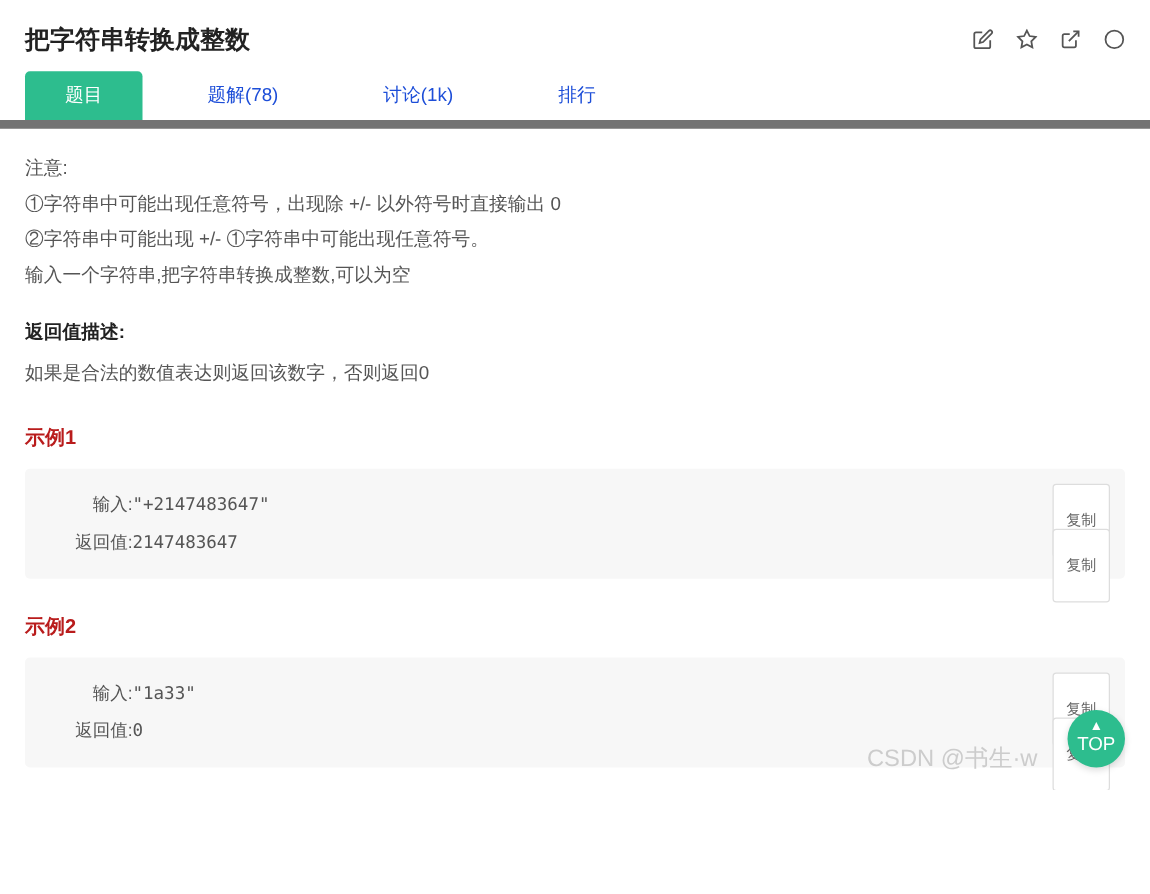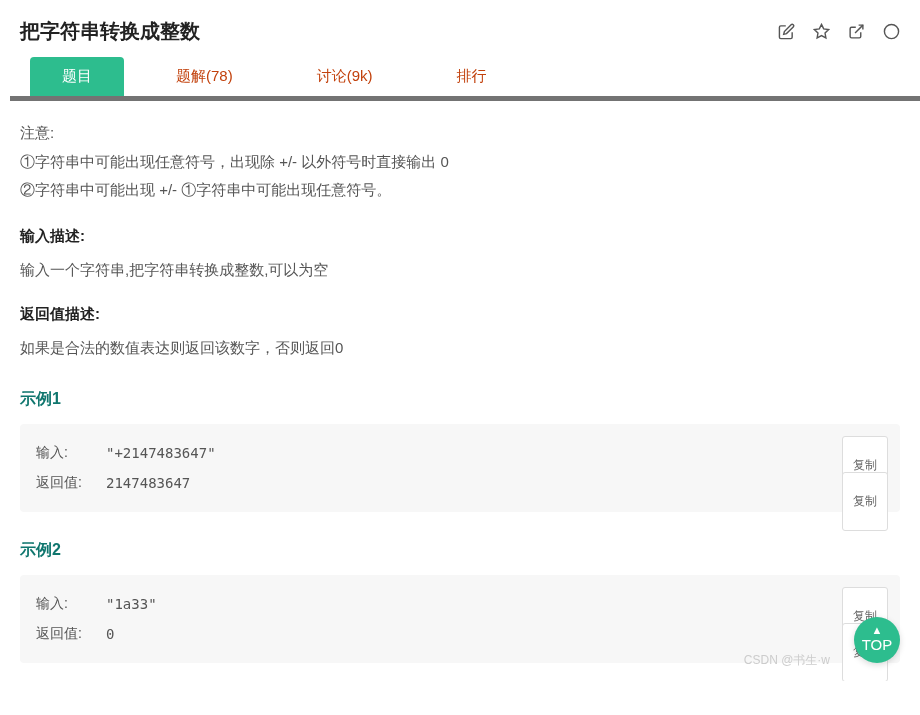--- a/index.html
+++ b/index.html
@@ -31,27 +31,26 @@
       color: #555;
     }
     .header-icons span {
       cursor: pointer;
       font-size: 16px;
       display: inline-flex;
       align-items: center;
     }
     .tabs {
       display: flex;
-      border-bottom: 5px solid #737373;
+      border-bottom: 7px solid #737373;
       padding: 0 20px;
-      margin-left: 10px;
     }
     .tab {
       padding: 10px 32px;
-      color: #c2410c;
+      color: #1d4ed8;
       cursor: pointer;
       font-size: 15px;
       margin-right: 20px;
     }
     .tab.active {
       background: #2dbd8e;
       color: #fff;
       border-radius: 4px 4px 0 0;
     }
     .content {
@@ -70,21 +69,21 @@
       margin-bottom: 10px;
     }
     .section-text {
       color: #555;
       font-size: 15px;
       line-height: 1.8;
     }
     .example-title {
       font-size: 16px;
       font-weight: bold;
-      color: #0f766e;
+      color: #b91c1c;
       margin-top: 28px;
       margin-bottom: 14px;
     }
     .example-box {
       background: #f7f7f7;
       border-radius: 4px;
       padding: 14px 16px;
       position: relative;
     }
     .example-row {
@@ -92,20 +91,21 @@
       align-items: center;
       padding: 6px 0;
       font-size: 14px;
       color: #555;
       font-family: Consolas, Monaco, monospace;
     }
     .example-label {
       width: 70px;
       color: #555;
       font-family: -apple-system, "Microsoft YaHei", sans-serif;
+      text-align: right;
     }
     .example-value {
       color: #555;
       font-family: Consolas, Monaco, monospace;
     }
     .copy-btn {
       position: absolute;
       right: 12px;
       background: #fff;
       border: 1px solid #ddd;
@@ -119,21 +119,21 @@
       top: 12px;
     }
     .copy-btn.second {
       top: 48px;
     }
     .watermark {
       position: absolute;
       bottom: 12px;
       right: 90px;
       color: #ccc;
-      font-size: 12px;
+      font-size: 19px;
     }
     .top-button {
       position: absolute;
       bottom: 18px;
       right: 20px;
       width: 46px;
       height: 46px;
       background: #2dbd8e;
       border-radius: 50%;
       display: flex;
@@ -181,30 +181,29 @@
       <svg width="17" height="17" viewBox="0 0 24 24" fill="none" stroke="currentColor" stroke-width="2">
           <circle cx="12" cy="12" r="10"></circle>
         </svg>
     </span>
   </div>
 </div>
 
 <div class="tabs">
   <div class="tab active">题目</div>
   <div class="tab">题解(78)</div>
-  <div class="tab">讨论(9k)</div>
+  <div class="tab">讨论(1k)</div>
   <div class="tab">排行</div>
 </div>
 
 <div class="content">
   <div class="notice-line">注意:</div>
   <div class="notice-line">①字符串中可能出现任意符号，出现除 +/- 以外符号时直接输出 0</div>
   <div class="notice-line">②字符串中可能出现 +/- ①字符串中可能出现任意符号。</div>
 
-  <div class="section-heading">输入描述:</div>
   <div class="section-text">输入一个字符串,把字符串转换成整数,可以为空</div>
 
   <div class="section-heading">返回值描述:</div>
   <div class="section-text">如果是合法的数值表达则返回该数字，否则返回0</div>
 
   <div class="example-title">示例1</div>
   <div class="example-box">
     <button class="copy-btn first">复制</button>
     <button class="copy-btn second">复制</button>
     <div class="example-row">

